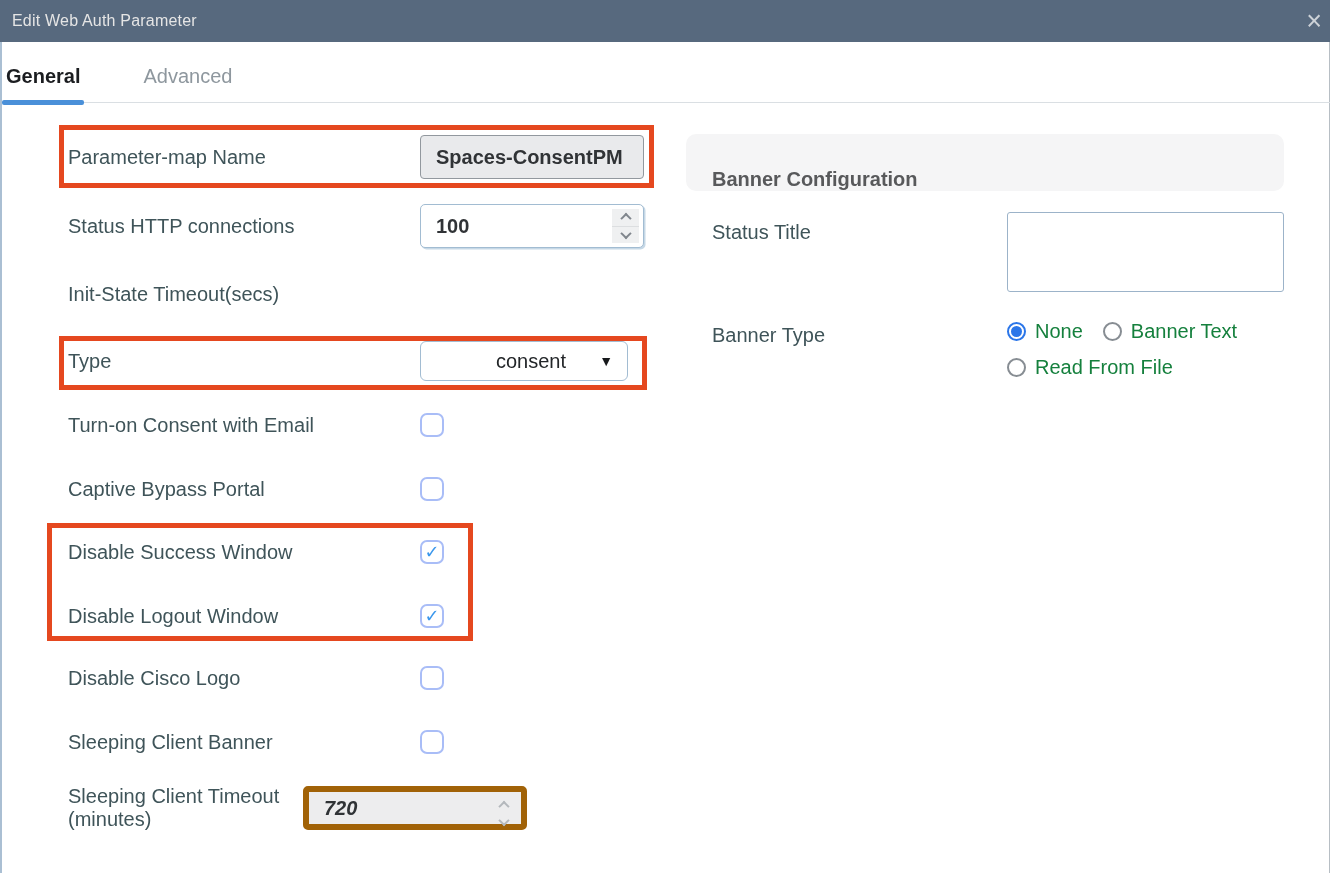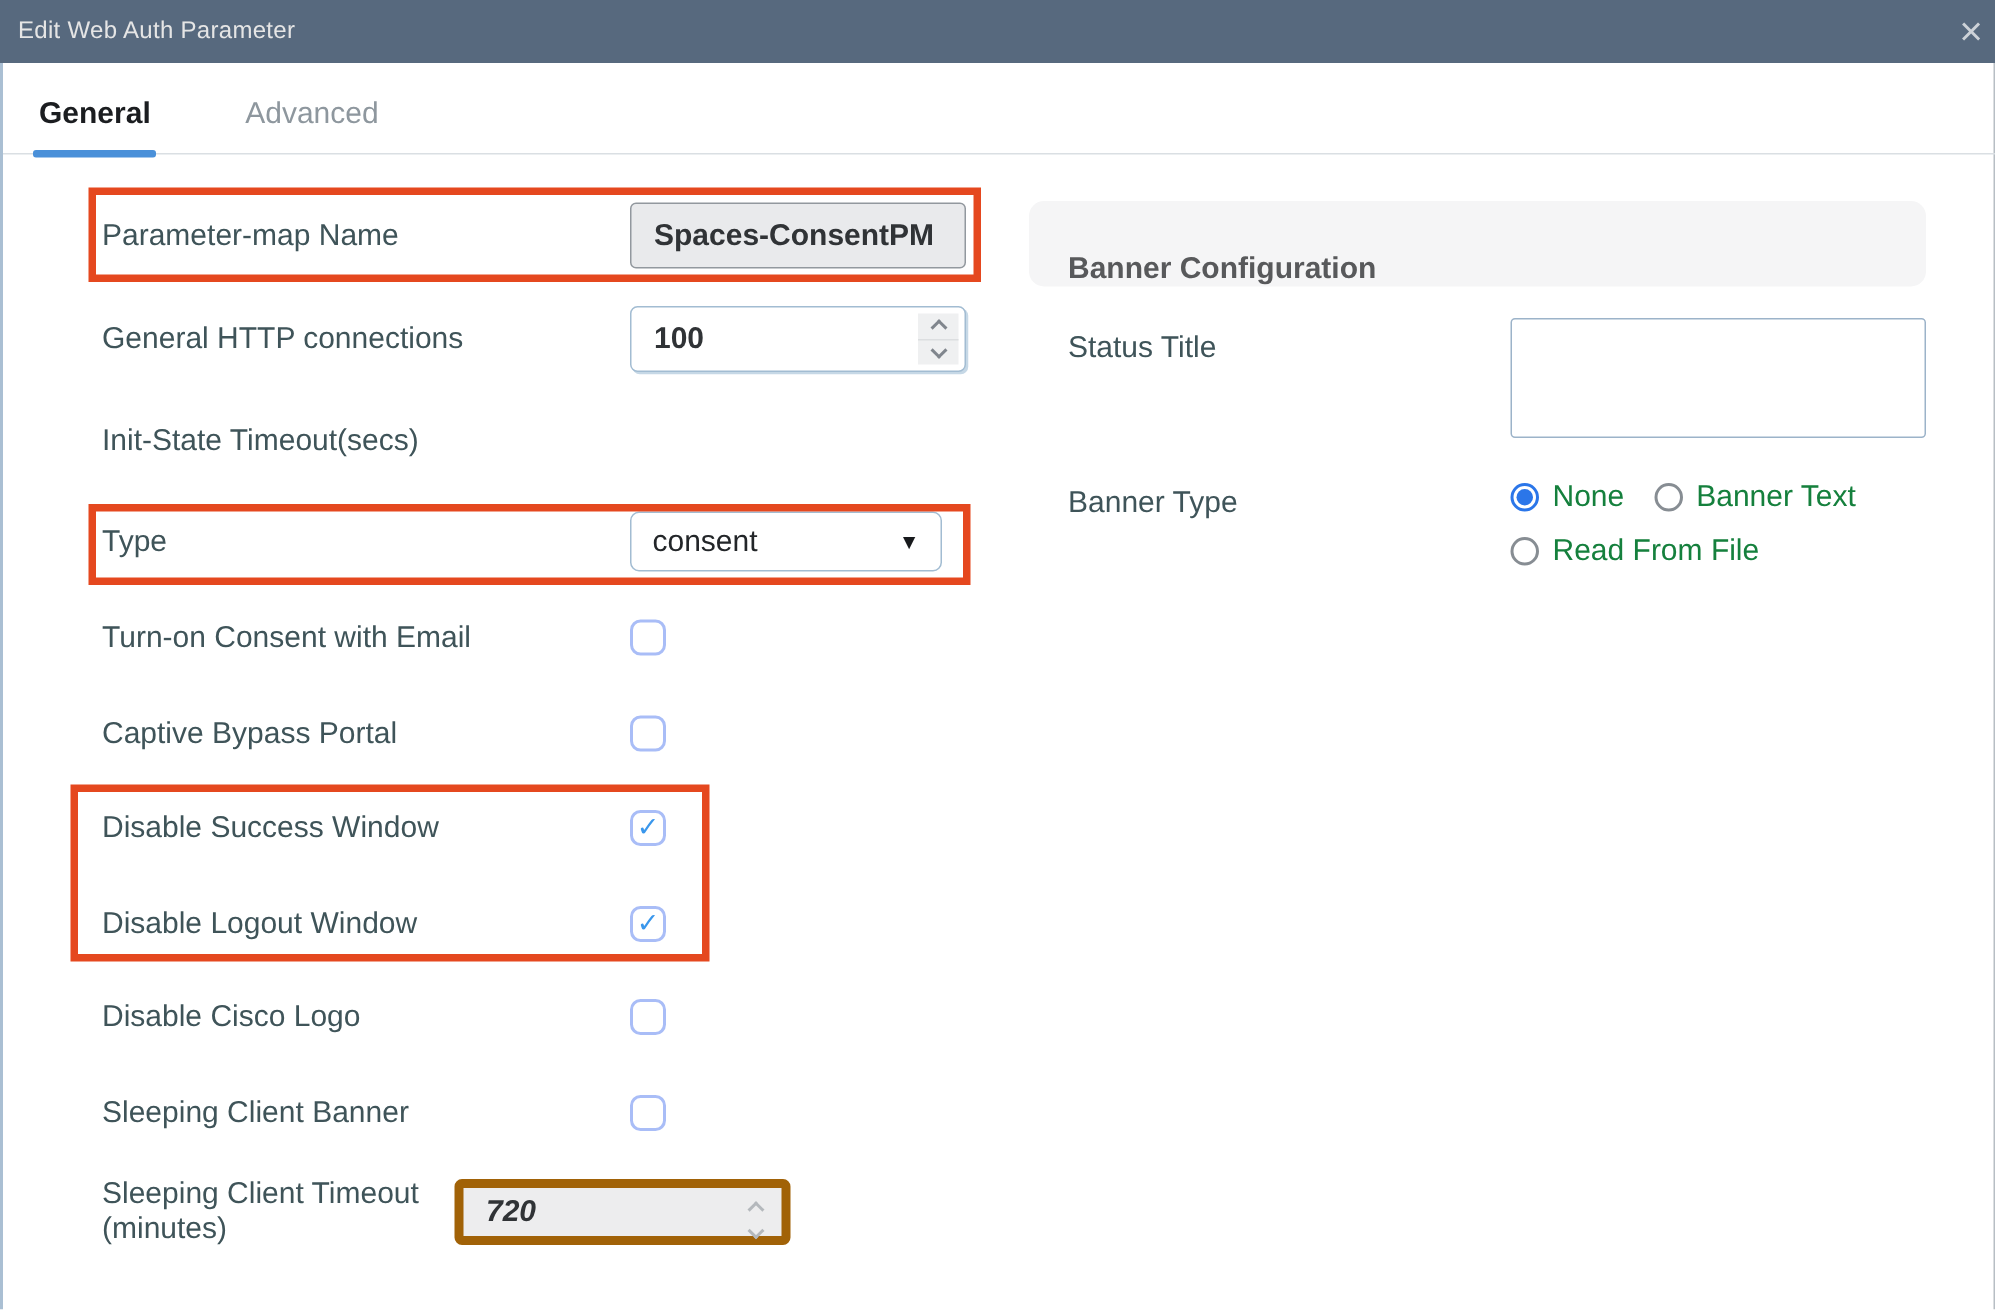--- a/index.html
+++ b/index.html
@@ -14,21 +14,21 @@
   
   .hdr { position:absolute; left:-2px; top:0; width:1332px; height:42px;
     background:#57697e; display:flex; align-items:center; }
   .hdr h1 { color:#e5e5e5; font-size:16px; font-weight:400; margin-left:12px; letter-spacing:.2px; }
   .close { position:absolute; right:10px; top:4px; background:none; border:none;
     color:#cdd2d8; font-size:27px; line-height:34px; cursor:pointer; font-family:inherit; }
 
   
   .tabs { position:absolute; left:0; top:42px; width:1329px; height:61px;
     border-bottom:1px solid #dadfe3; display:flex; align-items:flex-end; }
-  .tab { font-size:20px; padding:0 4px 14px 4px; margin-left:20px; cursor:pointer;
+  .tab { font-size:20px; padding:0 4px 14px 4px; cursor:pointer;
     color:#8e979e; position:relative; }
   .tab.active { color:#1b1d20; font-weight:600; }
   .tab.active::after { content:""; position:absolute; left:0; right:0; bottom:-3px;
     height:5px; background:#4a90d9; border-radius:2px; }
   .tab + .tab { margin-left:55px; }
 
   
   .row { position:absolute; left:66px; width:576px; height:48px;
     display:flex; align-items:center; }
   .row label { font-size:20px; color:#3f5459; flex:1; line-height:1.15; }
@@ -49,21 +49,21 @@
     transform:rotate(45deg) translate(-1px,-1px); }
 
   .numfield.readonly { background:#e9eaec; border:1px solid #92989e; box-shadow:none; border-radius:4px; }
   .numfield.disabled { background:#ededee; border:6px solid #a16207; box-shadow:none;font-style:italic; }
   .numfield.disabled .spinner { background:transparent; }
   .numfield.disabled .sp.up { border-bottom:none; }
   .numfield.disabled .chev-up { border-color:#b4b8bc; }
   .numfield.disabled .chev-down { border-color:#b4b8bc; }
 
   .selectfield { position:relative; width:208px; height:40px; background:#fff;
-    border:1px solid #a2bcd2; border-radius:6px; display:flex; align-items:center; cursor:pointer; }
+    border:1px solid #a2bcd2; border-radius:6px; display:flex; align-items:center; cursor:pointer;justify-content:center; }
   .selectfield .val { font-size:20px; color:#232629; margin-left:14px; font-weight:400; }
   .selectfield .arrow { position:absolute; right:14px; font-size:14px; color:#17191c; }
 
   .cb { position:relative; width:24px; height:24px; border:2px solid #a9bdf7;
     border-radius:7px; background:#fff; cursor:pointer;
     display:flex; align-items:center; justify-content:center; }
   .cb .check { display:none; color:#3a97ec; font-size:18px; font-weight:700; margin-top:-1px; }
   .cb.on .check { display:block; }
 
   
@@ -111,21 +111,21 @@
   <div class="row" style="top:133px">
     <label>Parameter-map Name</label>
     <div class="ctl">
       <div class="numfield readonly">
         <span class="val">Spaces-ConsentPM</span>
       </div>
     </div>
   </div>
 
   <div class="row" style="top:202px">
-    <label>General HTTP connections</label>
+    <label>Status HTTP connections</label>
     <div class="ctl">
       <div class="numfield">
         <span class="val">100</span>
         <div class="spinner">
           <span class="sp up">
               <i class="chev-up"></i>
             </span>
           <span class="sp dn">
               <i class="chev-down"></i>
             </span>

